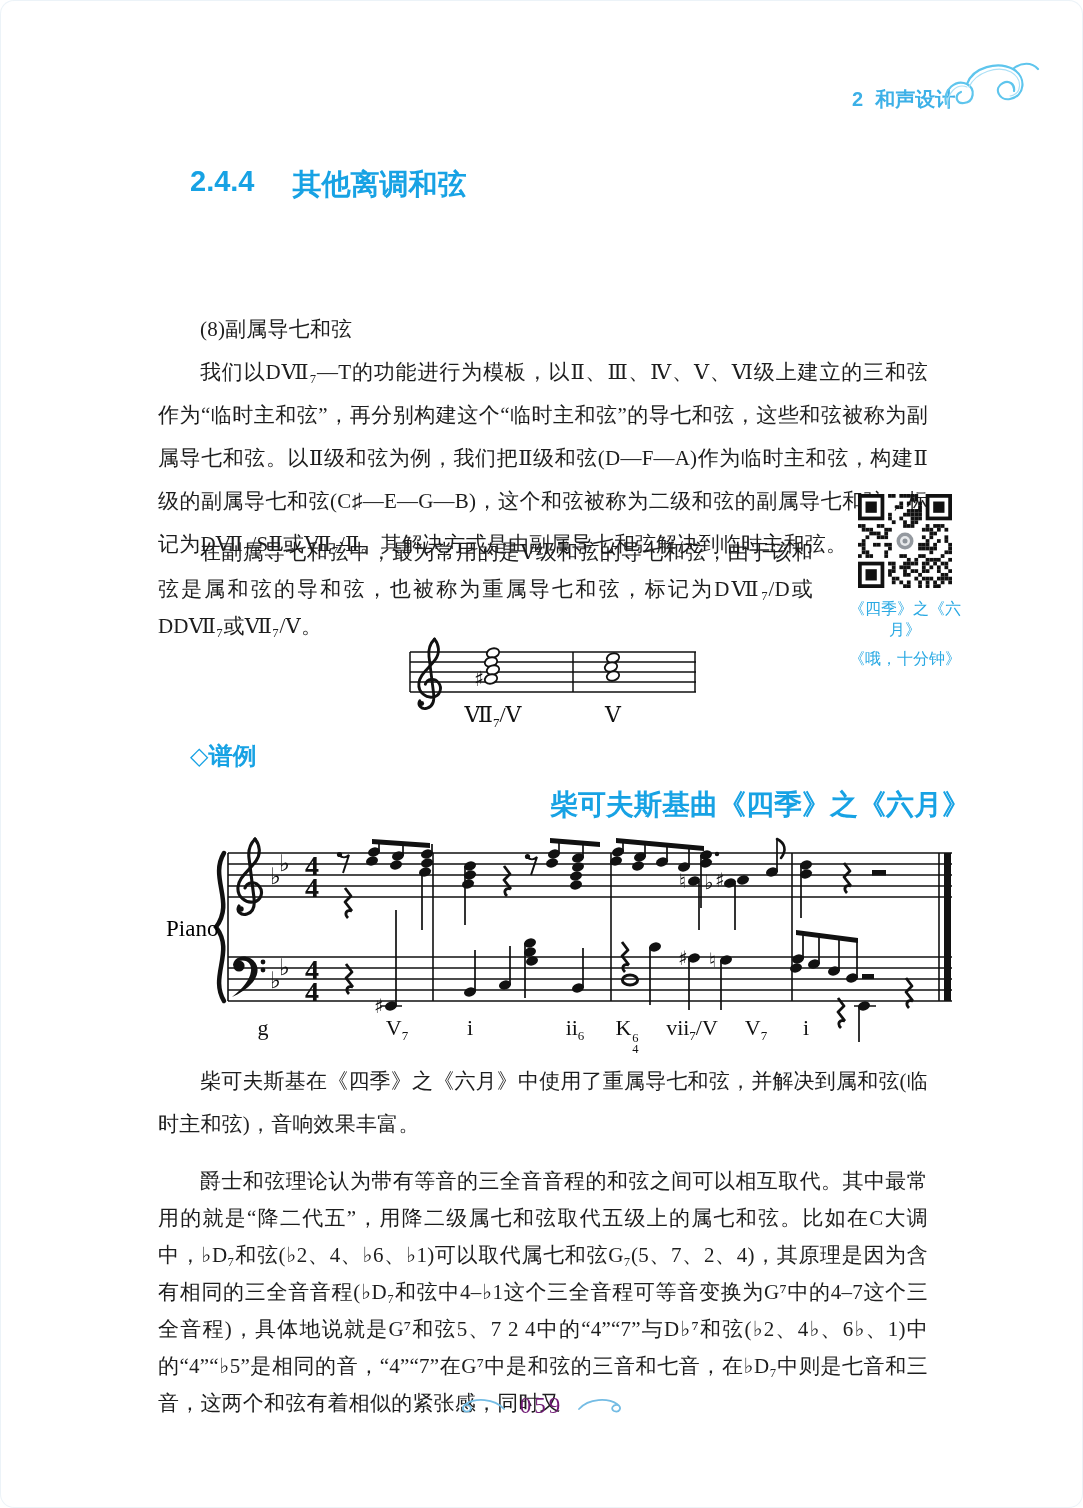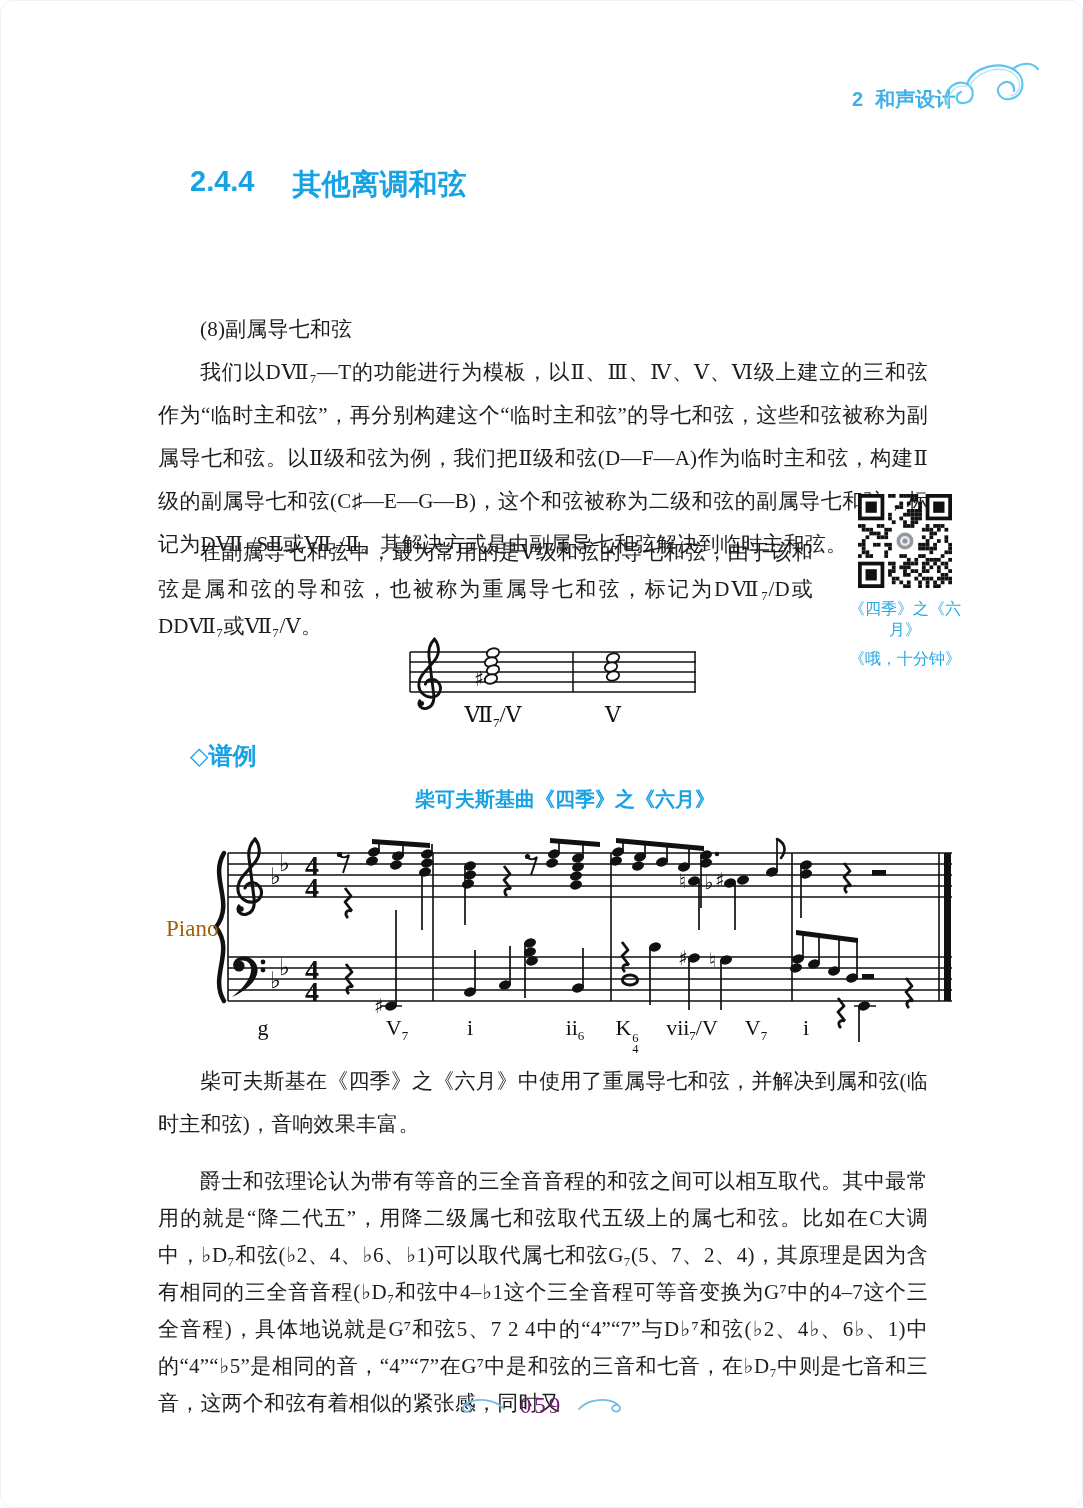--- a/index.html
+++ b/index.html
@@ -20,26 +20,26 @@
   .para{position:absolute;left:158px;width:770px;font-size:21px;line-height:43px;
     text-align:justify;text-indent:2em;letter-spacing:.2px;}
   .p3{width:655px;line-height:37px;}
   .p5{line-height:37px;}
   
   .qr-wrap{position:absolute;left:836px;top:494px;width:138px;text-align:center;}
   .qr-cap{font-size:16px;line-height:21px;color:#2aa9e3;margin-top:6px;}
   
   .ex-heading{position:absolute;left:190px;top:740px;
     font-family:"Liberation Sans","DejaVu Sans",sans-serif;font-weight:bold;color:#17a2e4;font-size:24px;text-align:right;}
-  .score-title{position:absolute;left:160px;top:786px;width:810px;text-align:center;
-    font-family:"Liberation Sans","DejaVu Sans",sans-serif;font-weight:bold;color:#17a2e4;font-size:20px;}
+  .score-title{position:absolute;left:160px;top:786px;width:810px;text-align:right;
+    font-family:"Liberation Sans","DejaVu Sans",sans-serif;font-weight:bold;color:#17a2e4;font-size:28px;}
   
   .ex1{position:absolute;left:398px;top:628px;width:320px;height:105px;}
   .score{position:absolute;left:160px;top:830px;width:810px;height:230px;}
-  .piano-label{position:absolute;left:6px;top:86px;font-size:23px;color:#a16207;}
+  .piano-label{position:absolute;left:6px;top:86px;font-size:23px;color:#000000;}
   .music-label{position:absolute;transform:translateX(-50%);font-size:22px;color:#111;white-space:nowrap;}
   .music-label .sub{font-size:13px;position:relative;top:5px;}
   .music-label .stack{display:inline-flex;flex-direction:column;font-size:12.5px;line-height:11px;
     vertical-align:-7px;margin-left:1px;}
   
   .footer{position:absolute;left:0;top:1393px;width:1083px;display:flex;justify-content:center;
     align-items:center;gap:14px;color:#3f9fd8;}
   .page-num{font-size:23px;letter-spacing:3px;color:#701a75;}
 </style>
 </head>

